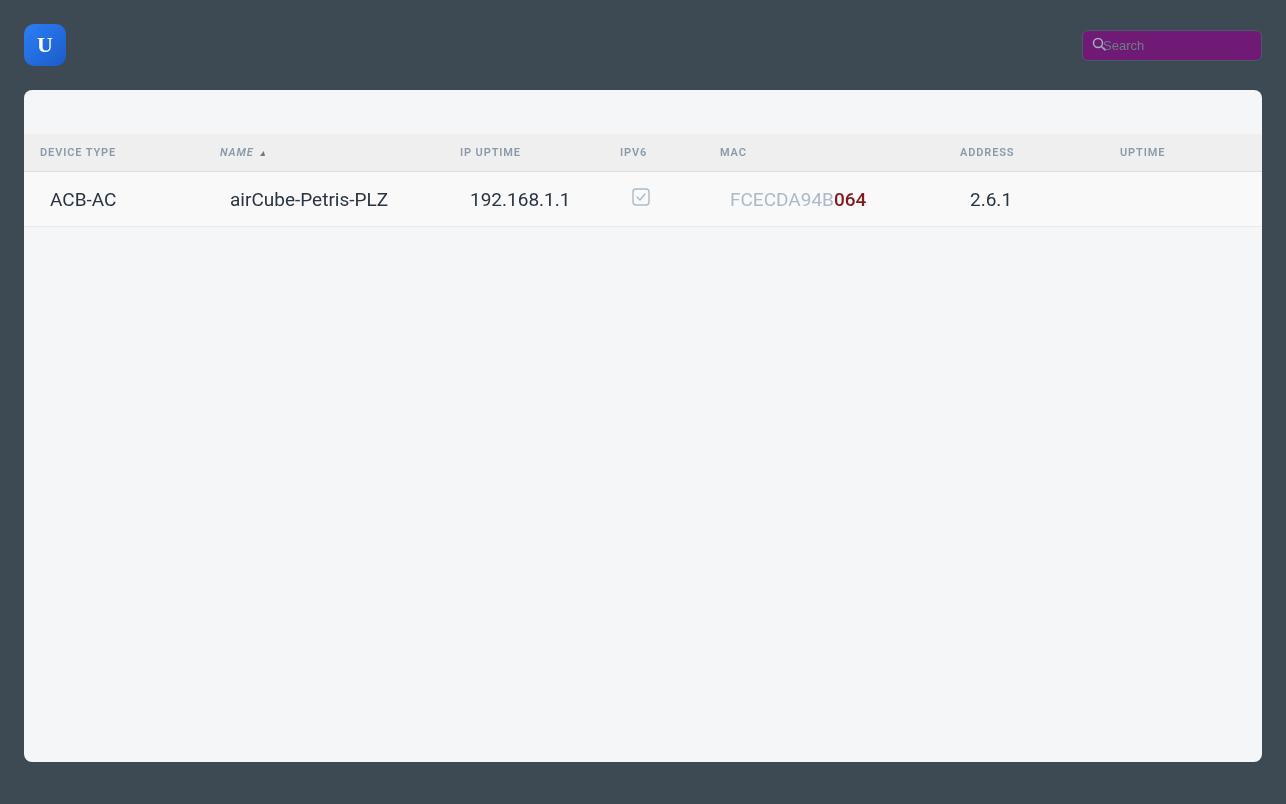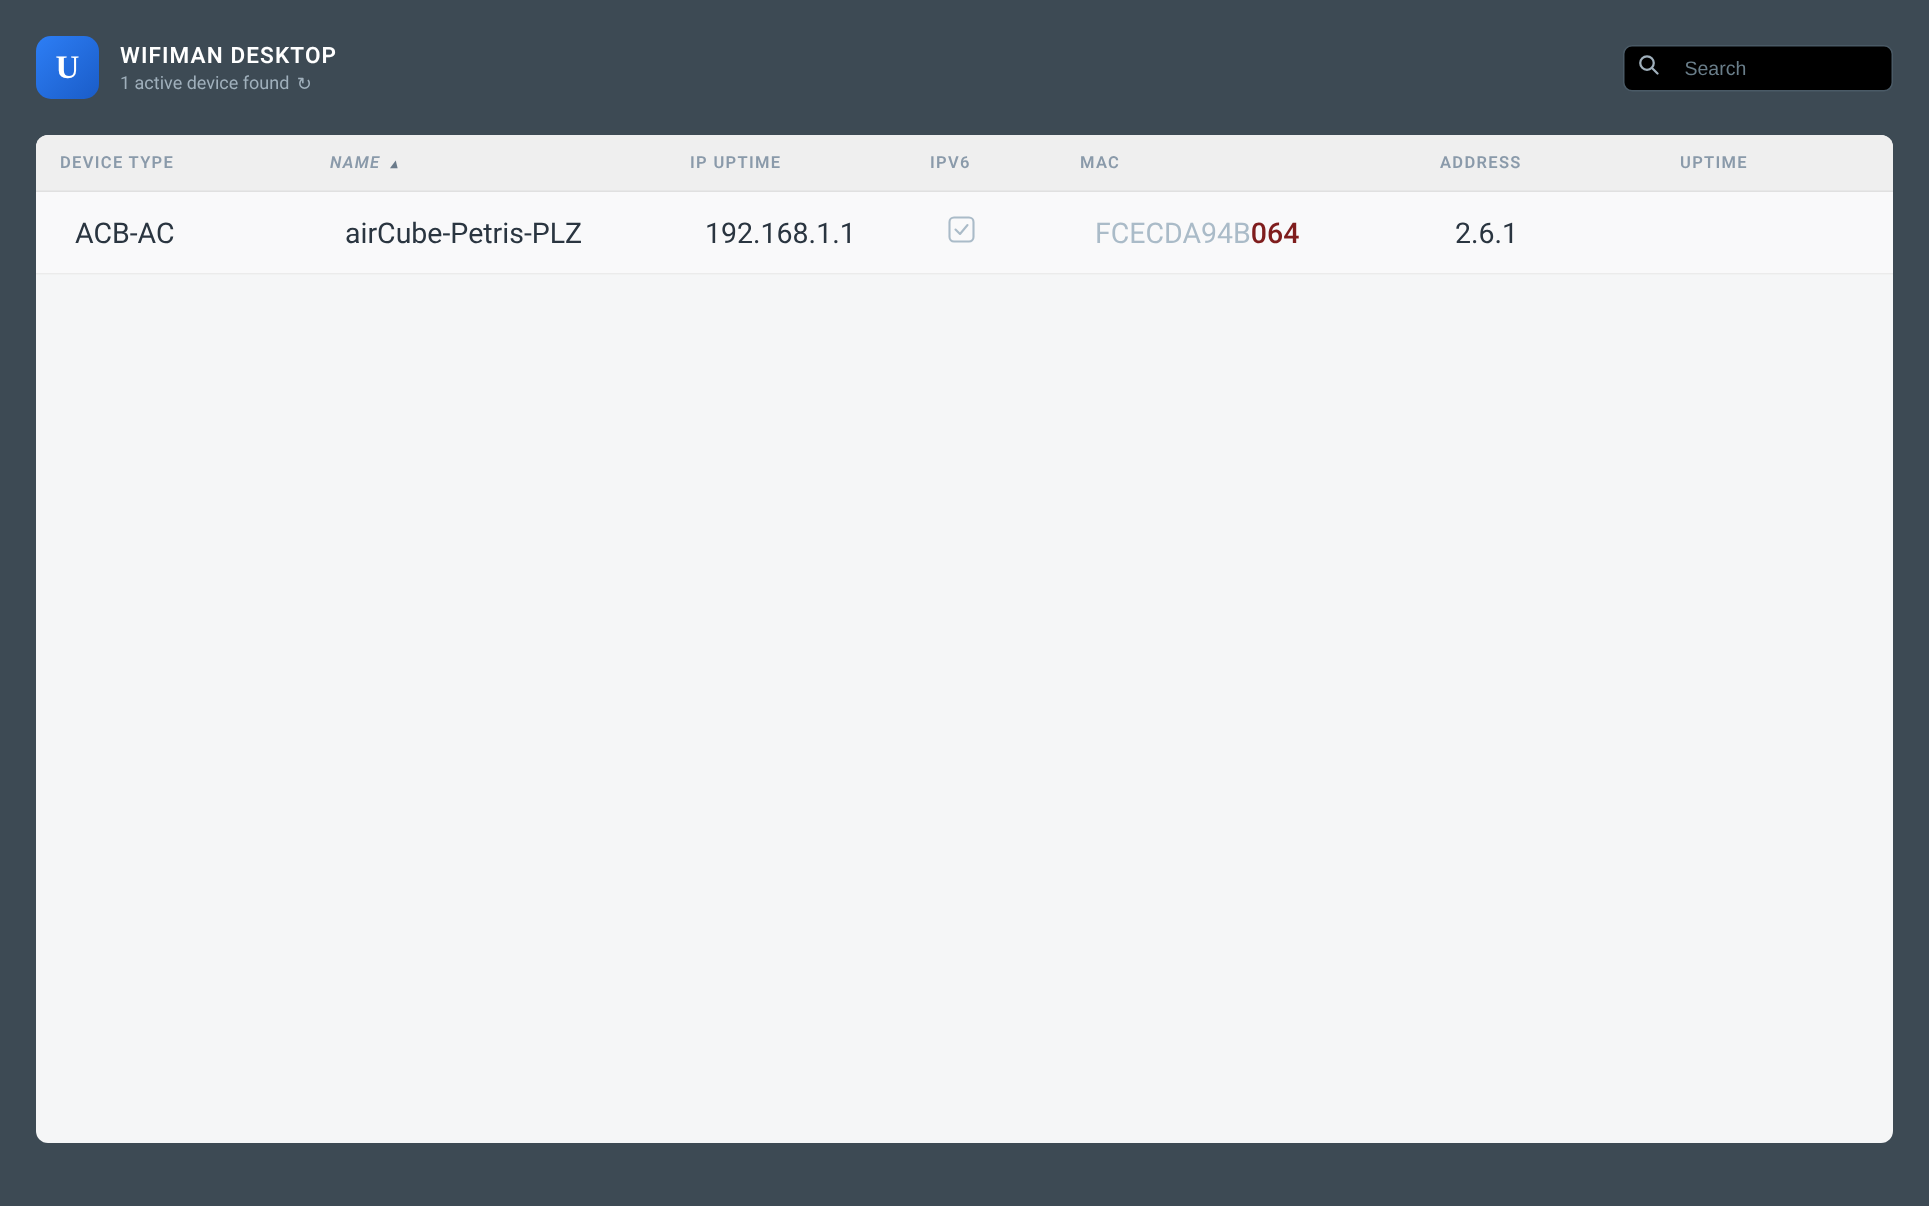--- a/index.html
+++ b/index.html
@@ -88,24 +88,24 @@
 
     .search-icon-wrapper {
       position: absolute;
       left: 10px;
       color: #a0b0bc;
       font-size: 13px;
       pointer-events: none;
     }
 
     .search-input {
-      background-color: #000000;
+      background-color: #701a75;
       border: 1px solid #4a5a66;
       border-radius: 6px;
-      padding: 7px 12px 7px 40px;
+      padding: 7px 12px 7px 20px;
       color: #cdd8e0;
       font-size: 13px;
       width: 180px;
       outline: none;
     }
 
     .search-input::placeholder {
       color: #6a7e8a;
     }
 
@@ -115,20 +115,21 @@
       background-color: #f5f6f7;
       border-radius: 8px;
       overflow: hidden;
       height: 672px;
     }
 
     
     .device-table {
       width: 100%;
       border-collapse: collapse;
+      margin-top: 44px;
     }
 
     .table-header {
       background-color: #efefef;
       border-bottom: 1px solid #e0e0e0;
     }
 
     .table-header th {
       padding: 12px 16px;
       text-align: left;
@@ -191,27 +192,20 @@
     .col-firmware { width: 160px; }
     .col-uptime { width: auto; }
   </style>
 </head>
 <body>
 
 <header class="header">
   <div class="header-left">
     <div class="logo">
       <span class="logo-u">U</span>
-    </div>
-    <div class="header-title-block">
-      <span class="header-title">WIFIMAN DESKTOP</span>
-      <span class="header-subtitle">
-        <span>1 active device found</span>
-        <span class="refresh-icon">↻</span>
-      </span>
     </div>
   </div>
   <div class="search-container">
     <span class="search-icon-wrapper">
       <svg width="14" height="14" viewBox="0 0 14 14" fill="none">
         <circle cx="6" cy="6" r="4.5" stroke="#a0b0bc" stroke-width="1.5"></circle>
         <line x1="9.5" y1="9.5" x2="13" y2="13" stroke="#a0b0bc" stroke-width="1.5" stroke-linecap="round"></line>
       </svg>
     </span>
     <input class="search-input" type="text" placeholder="Search" style="">

